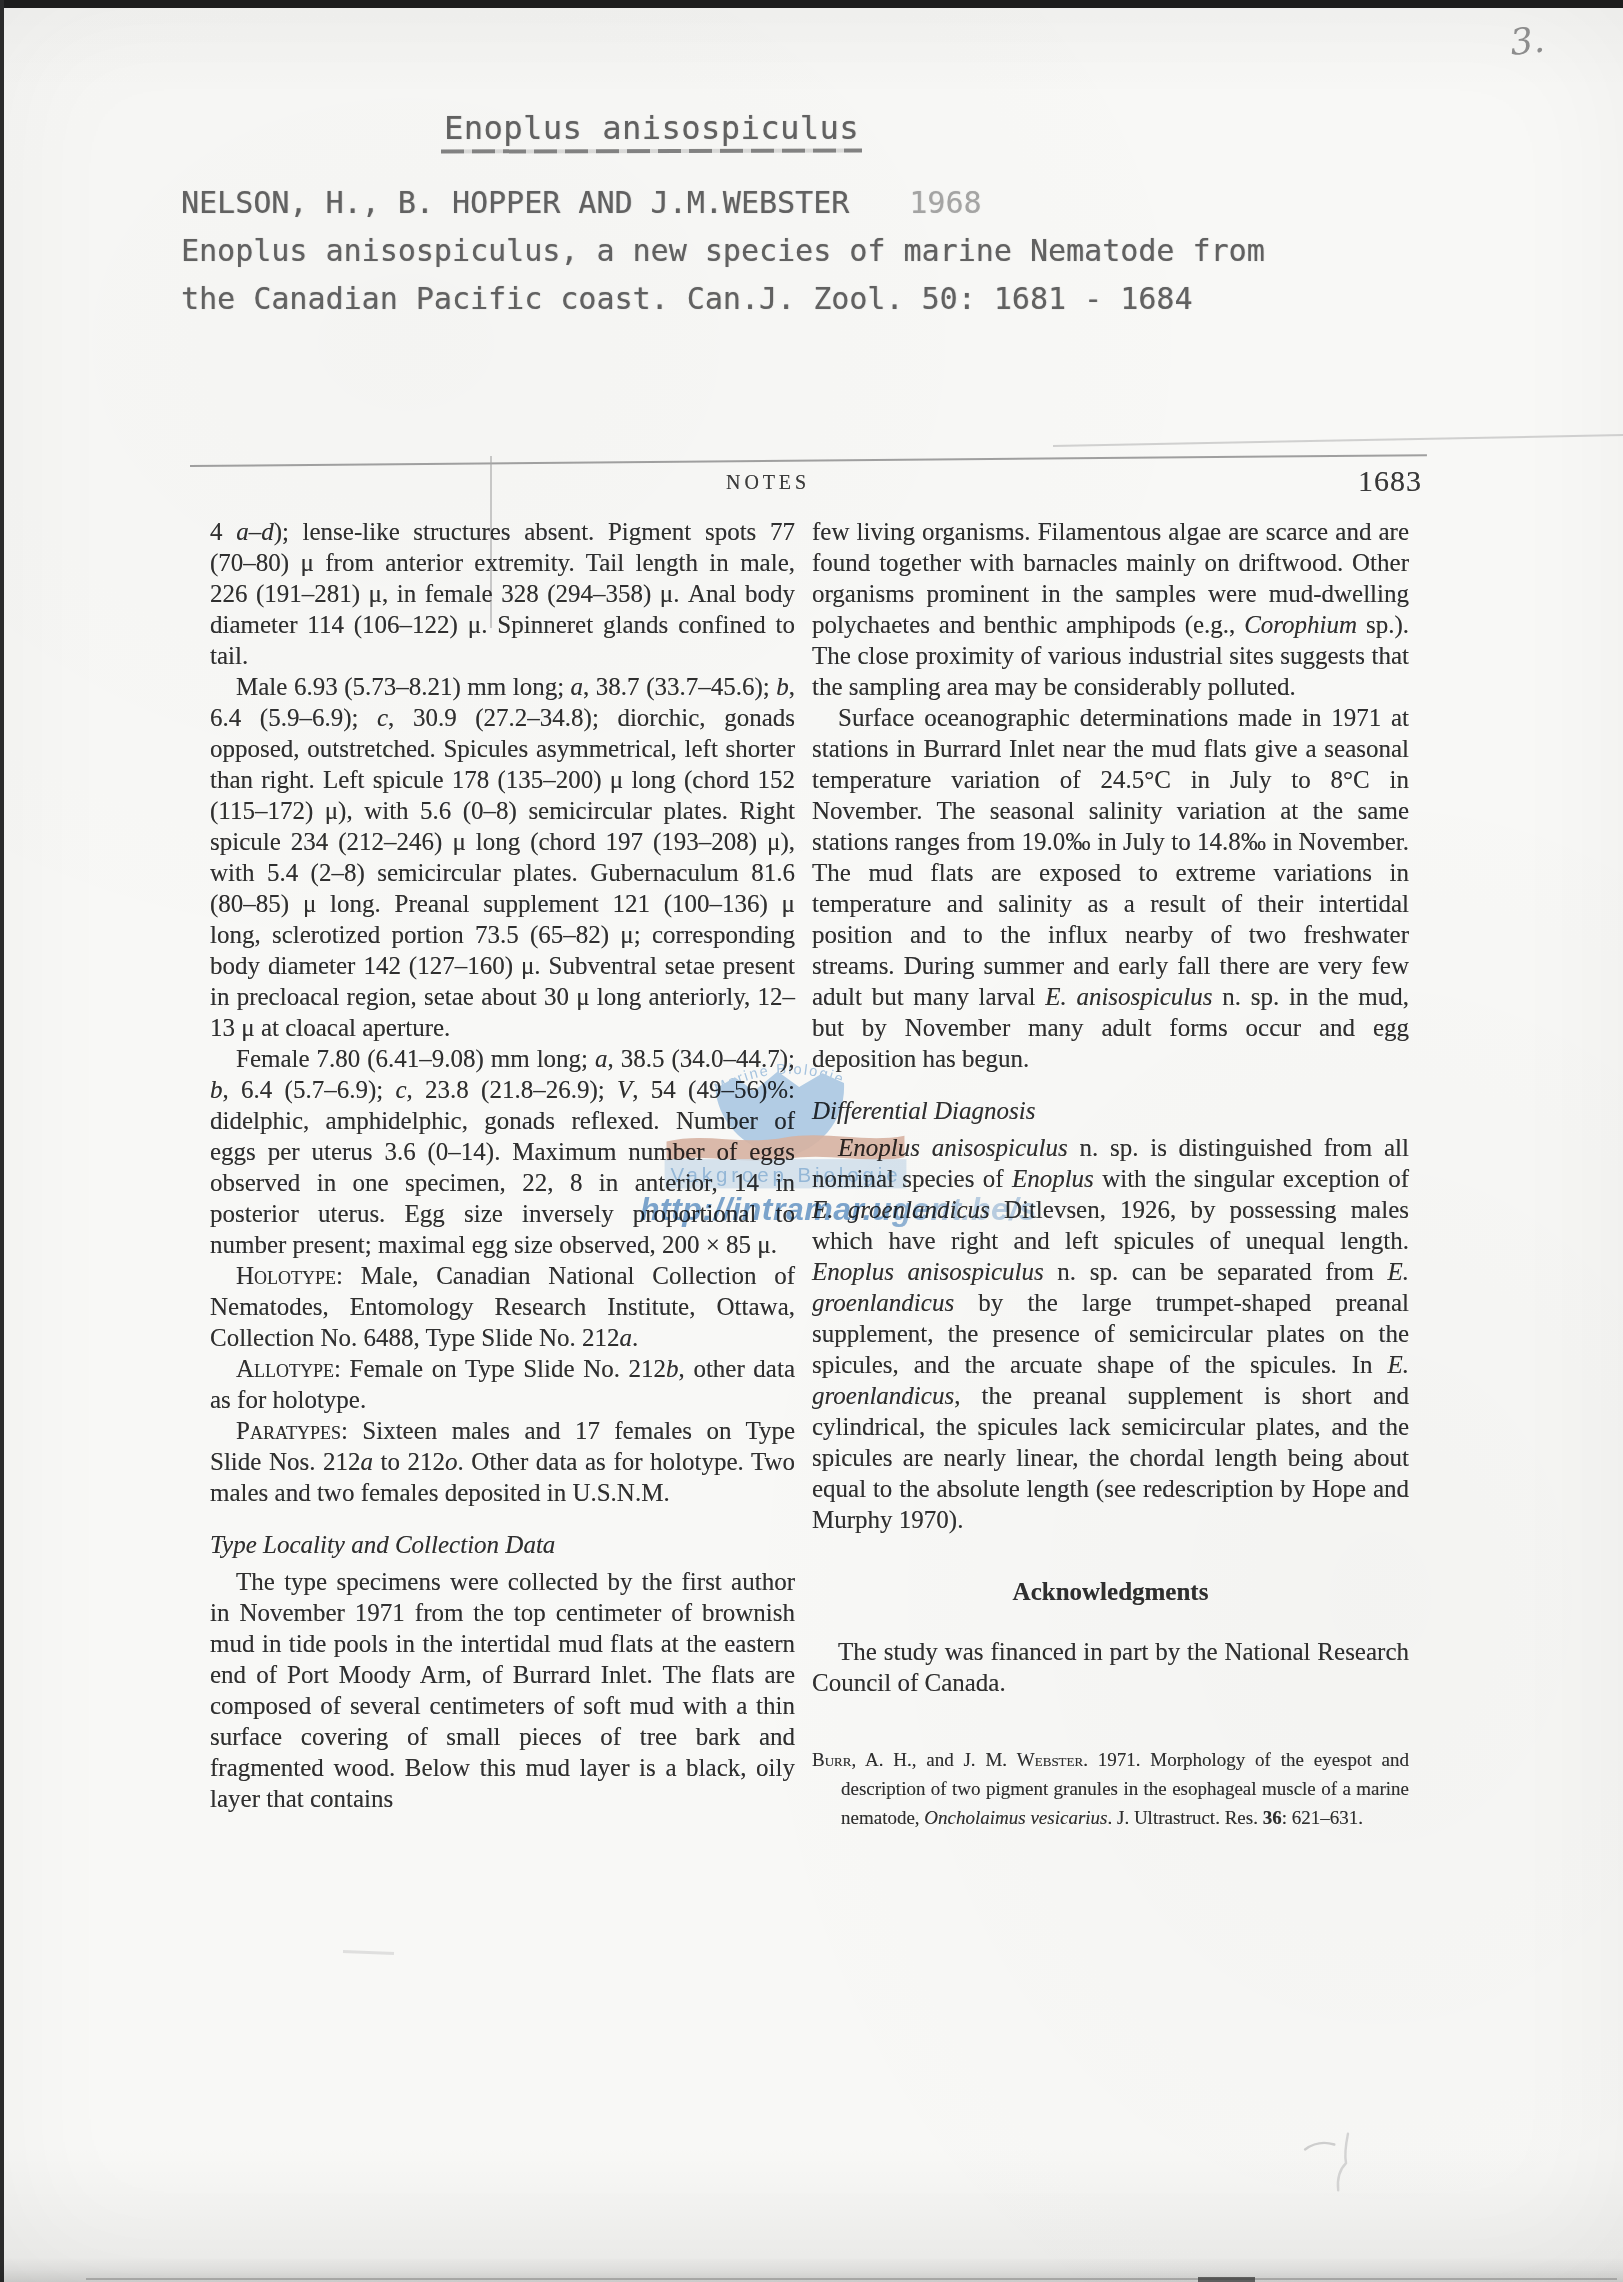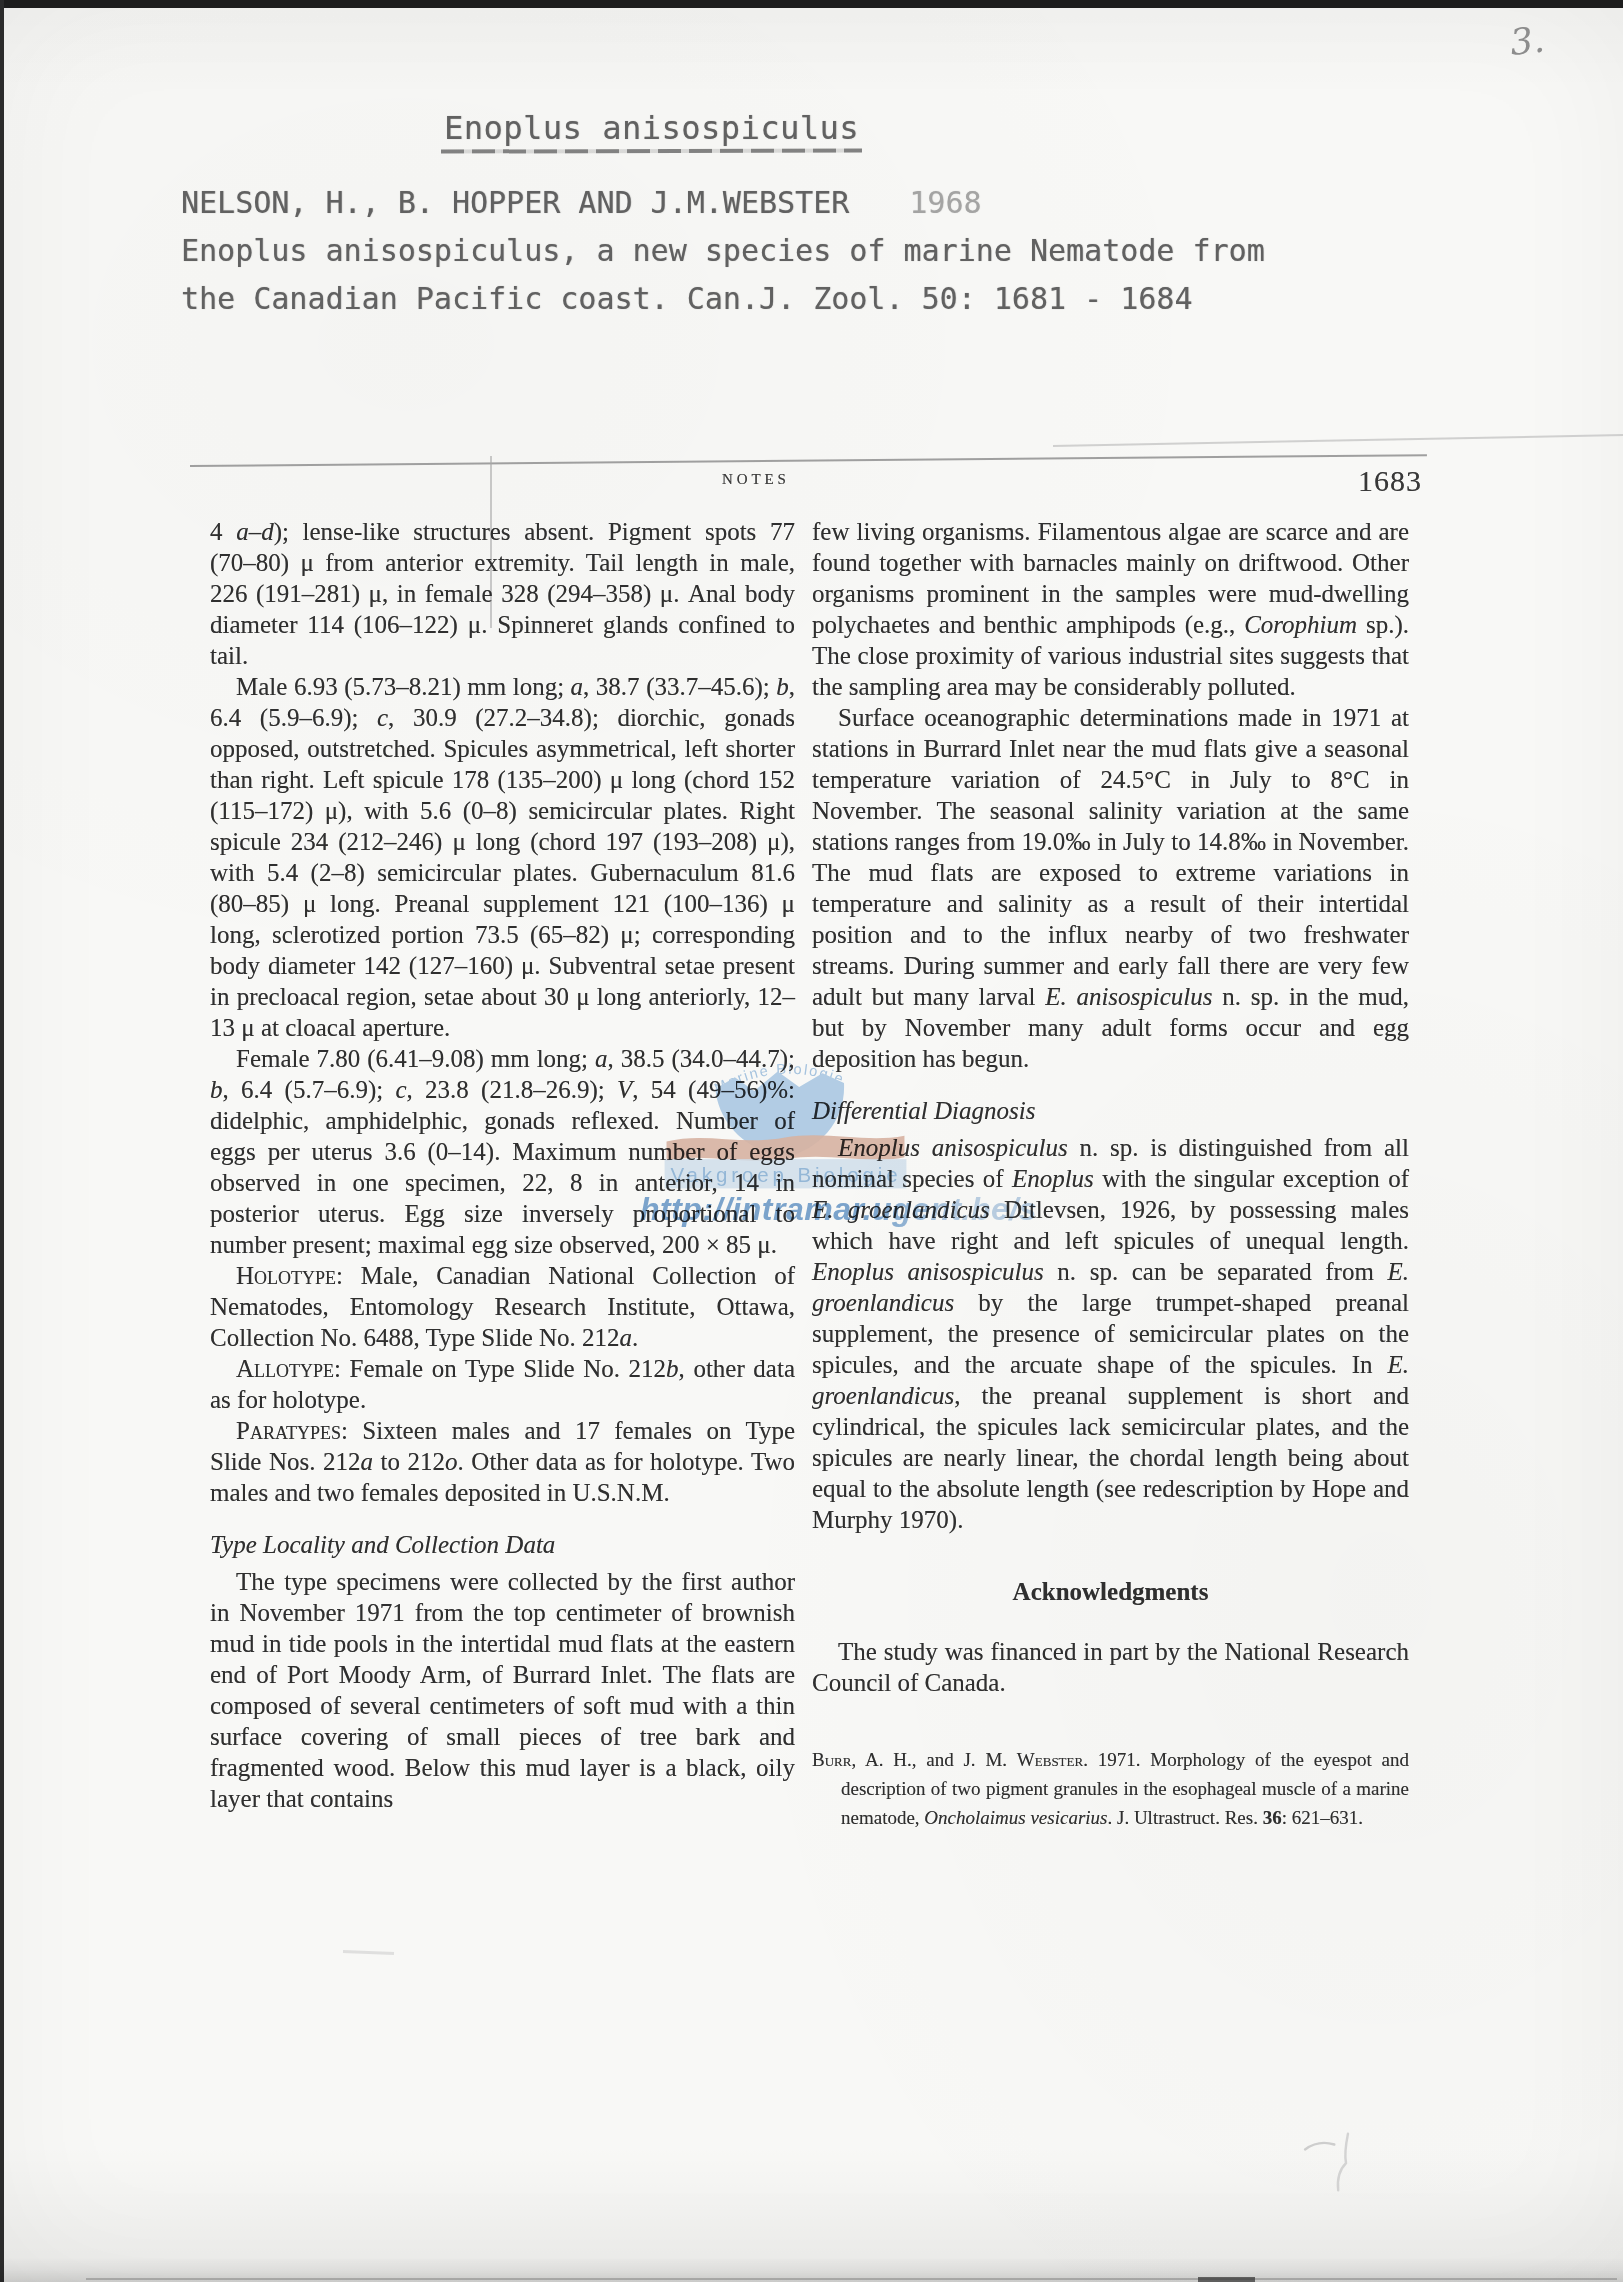--- a/index.html
+++ b/index.html
@@ -40,22 +40,22 @@
     background:repeating-linear-gradient(90deg,#6d6d6d 0 23.4px, rgba(109,109,109,0.25) 23.4px 31px);
     opacity:.85;transform:rotate(-0.15deg);}
   .typed-cit{position:absolute;left:181px;top:179px;font-size:30px;line-height:48px;white-space:nowrap;}
   .typed-year{margin-left:60px;opacity:.55;}
 
   
   .rule-main{position:absolute;left:190px;top:465px;width:1237px;height:2px;background:#8f8f8f;
     transform:rotate(-0.5deg);transform-origin:left center;opacity:.85;}
   .rule-faint{position:absolute;left:1053px;top:445px;width:571px;height:2px;background:#c6c6c6;
     transform:rotate(-1.1deg);transform-origin:left center;opacity:.8;}
-  .running-head{position:absolute;left:722px;top:471px;width:88px;text-align:left;
-    font-size:15px;letter-spacing:3.9px;color:#3c3c3c;text-shadow:0 0 0.6px rgba(40,40,40,.5);}
+  .running-head{position:absolute;left:722px;top:471px;width:88px;text-align:right;
+    font-size:20px;letter-spacing:3.9px;color:#3c3c3c;text-shadow:0 0 0.6px rgba(40,40,40,.5);}
   .page-num{position:absolute;left:1358px;top:464px;font-size:30px;letter-spacing:1px;color:#383838;
     text-shadow:0 0 0.6px rgba(40,40,40,.5);}
   .v-artifact{position:absolute;left:490px;top:456px;width:2px;height:172px;background:#a9a9a9;opacity:.6;}
 
   
   .col{position:absolute;top:516px;font-size:25px;line-height:31px;text-align:justify;
     text-shadow:0 0 0.5px rgba(35,35,35,.42);}
   .col-left{left:210px;width:585px;}
   .col-right{left:812px;width:597px;}
   .col p{margin:0;}

